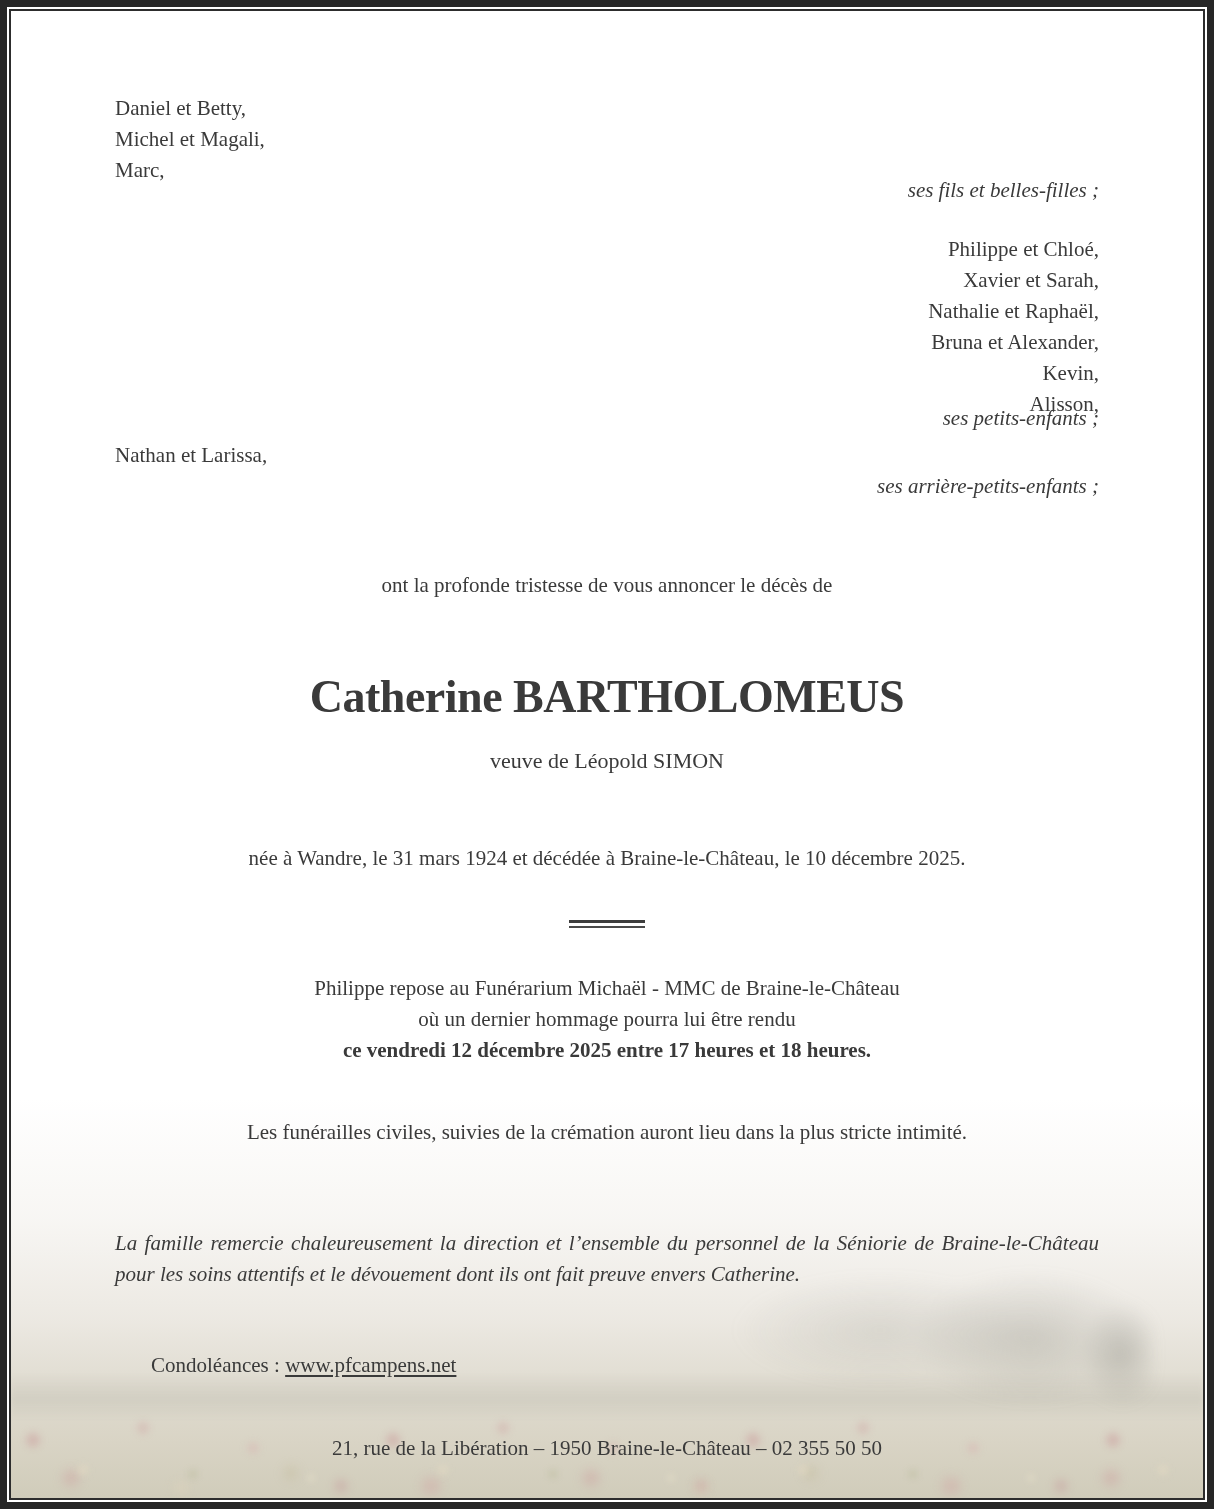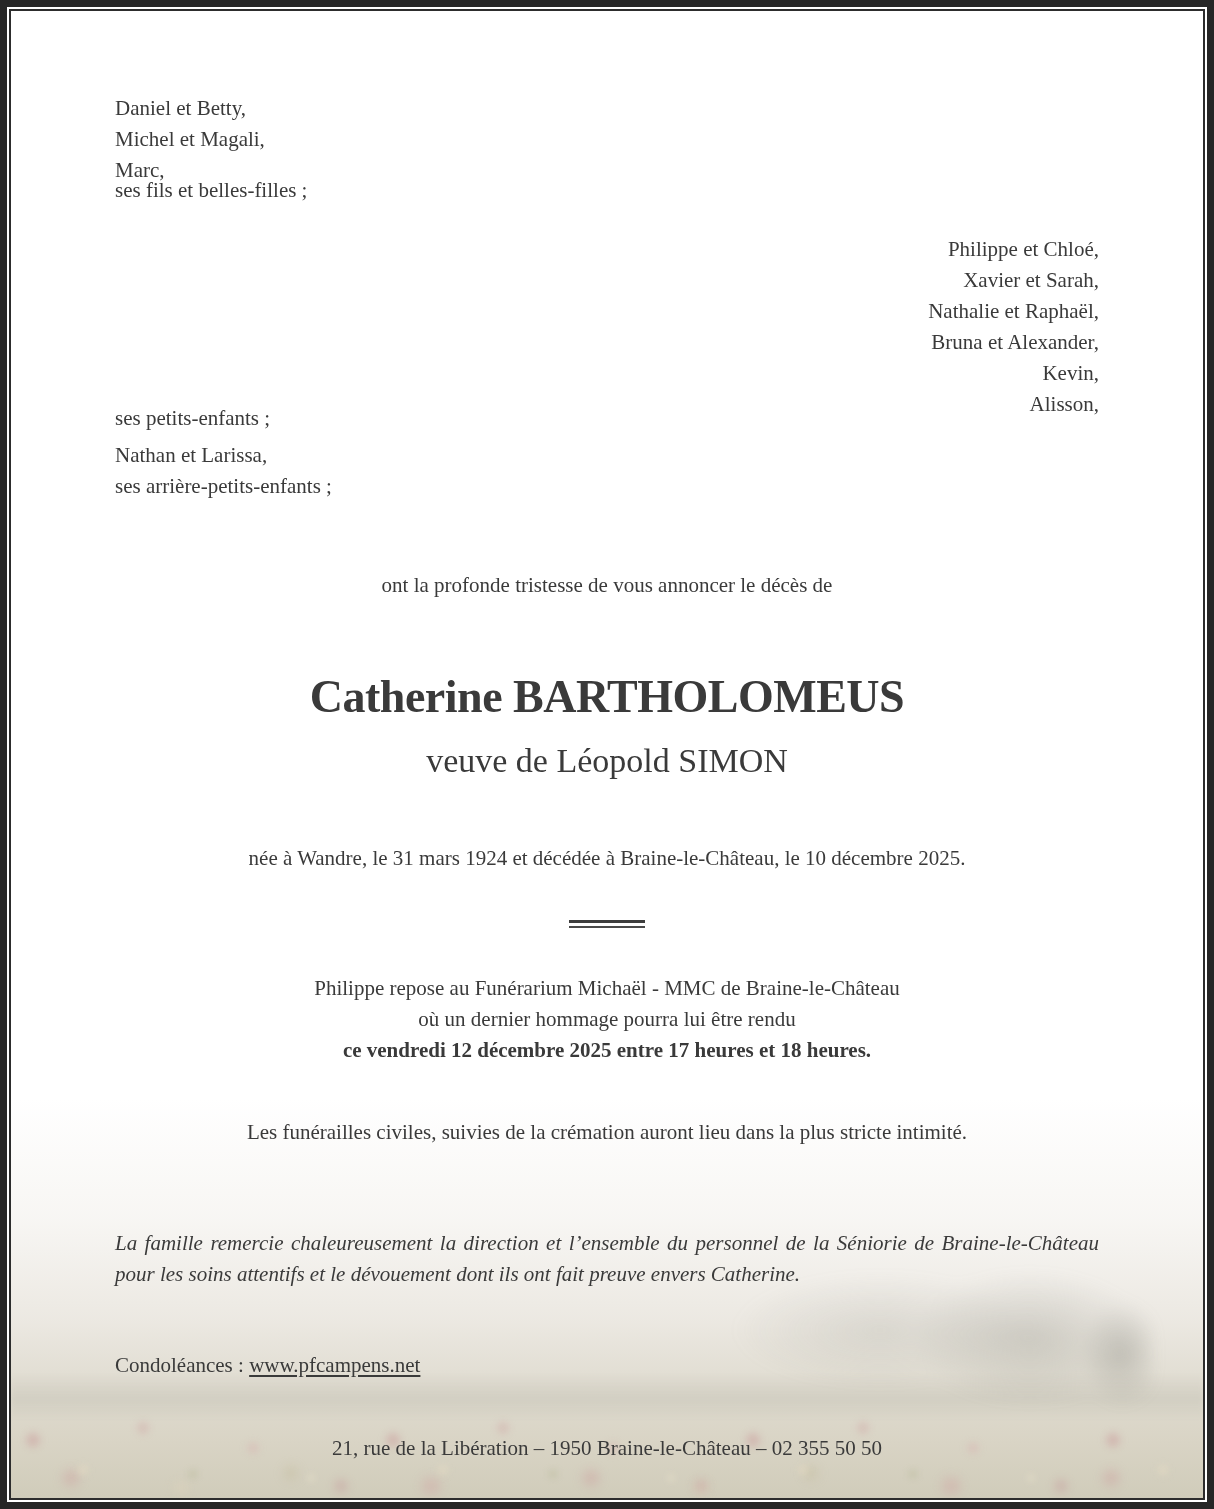--- a/index.html
+++ b/index.html
@@ -49,36 +49,36 @@
       radial-gradient(circle 18px at 60px 40px,  rgba(203,150,152,0.45), rgba(203,150,152,0) 70%),
       radial-gradient(circle 14px at 170px 50px, rgba(227,214,188,0.55), rgba(227,214,188,0) 70%),
       radial-gradient(circle 16px at 280px 35px, rgba(188,178,140,0.35), rgba(188,178,140,0) 70%),
       radial-gradient(circle 20px at 420px 48px, rgba(208,156,158,0.45), rgba(208,156,158,0) 70%);
     background-size:520px 60px; background-repeat:repeat-x;
   }
 
   
   .blk { position:absolute; left:104px; right:104px; z-index:2;
          font-size:21px; line-height:31px; }
-  .right-line  { }
+  .right-line  { text-align:right; font-style:italic; }
   .center      { text-align:center; }
   .justify     { text-align:justify; font-style:italic; }
   .bold        { font-weight:bold; }
 
   .announce    { top:559px; }
   .deceased    { top:660px; font-size:46px; line-height:52px; font-weight:bold; letter-spacing:-0.5px; }
-  .spouse      { top:731px; font-size:34px; line-height:38px; }
+  .spouse      { top:731px; font-size:22px; line-height:38px; }
   .life        { top:832px; }
   .divider     { position:absolute; z-index:2; top:909px; left:50%; transform:translateX(-50%);
                  width:76px; height:3px;
                  border-top:3px solid #3d3d3d; border-bottom:2px solid #4a4a4a; }
   .visitation  { top:962px; }
   .ceremony    { top:1106px;text-align:center; }
   .thanks      { top:1217px; }
-  .condolences { top:1339px; }
+  .condolences { top:1339px;margin-left:36px; }
   .condolences a { color:inherit; text-decoration:underline; text-underline-offset:3px; }
   .footer      { top:1424px; }
   .footer-company { font-size:22px; line-height:28px; font-weight:bold; }
   .footer-address { font-size:21px; line-height:26px; }
 
   .g1 { top:82px; }
   .r1 { top:164px; }
   .g2 { top:223px;text-align:right; }
   .r2 { top:380px;margin-top:12px; }
   .g3 { top:429px; }

